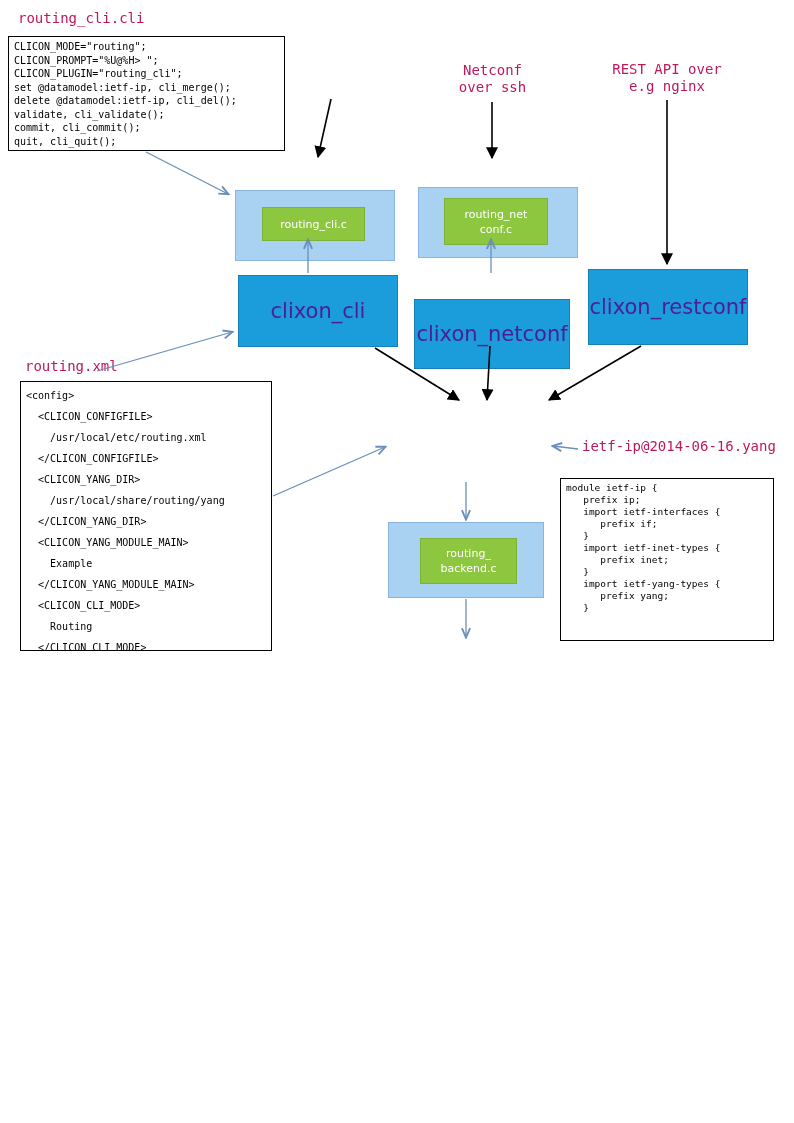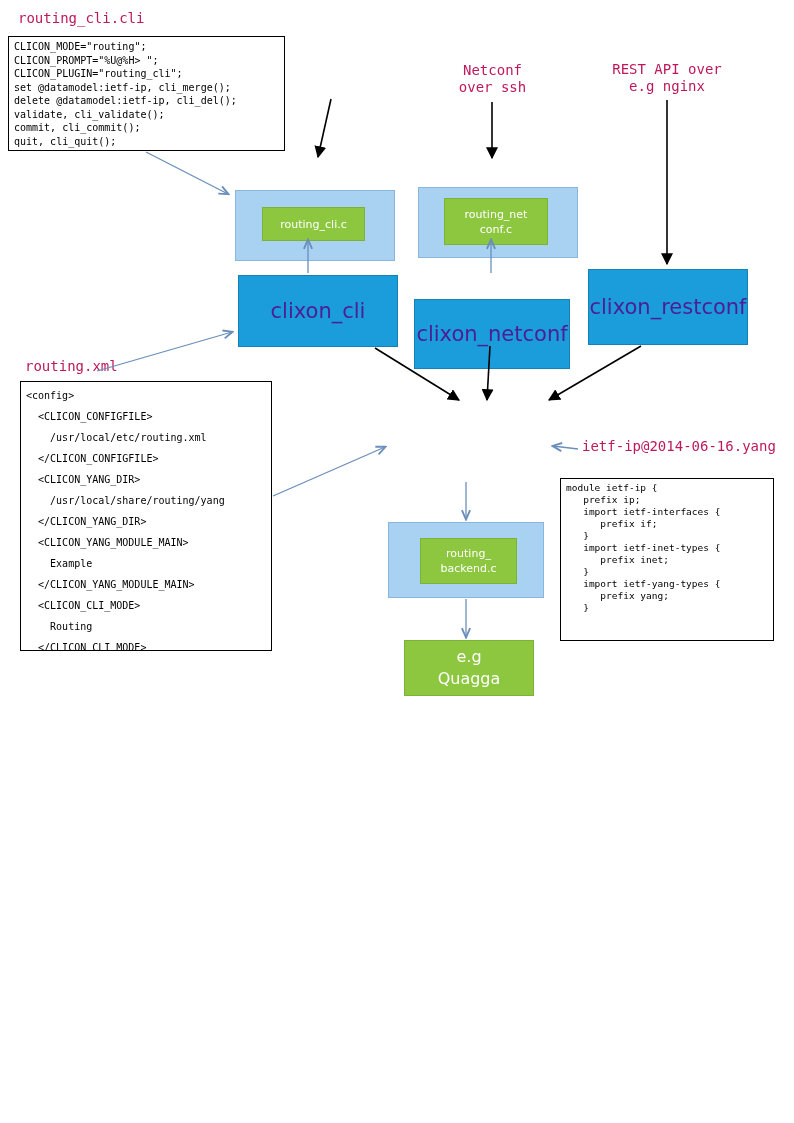--- a/index.html
+++ b/index.html
@@ -73,22 +73,20 @@
   <div class="box blue-node" style="left:414px; top:275px; width:156px; height:70px;margin-top:24px;">clixon_netconf</div>
 
   <div class="box blue-node" style="left:588px; top:269px; width:160px; height:76px;">clixon_restconf</div>
 
 
   <div class="box lightblue-node" style="left:388px; top:522px; width:156px; height:76px;">
     <div class="box green-node" style="left:31px; top:15px; width:97px; height:46px;">routing_
 backend.c</div>
   </div>
 
-  <div class="box green-node quagga" style="left:404px; top:640px; width:130px; height:56px;">e.g
-Quagga</div>
 
   <div class="mono-label" style="left:25px; top:358px;">routing.xml</div>
 
   <pre class="box code-box" style="left:20px; top:381px; width:252px; height:270px; line-height:21px;">&lt;config&gt;
   &lt;CLICON_CONFIGFILE&gt;
     /usr/local/etc/routing.xml
   &lt;/CLICON_CONFIGFILE&gt;
   &lt;CLICON_YANG_DIR&gt;
     /usr/local/share/routing/yang
   &lt;/CLICON_YANG_DIR&gt;

